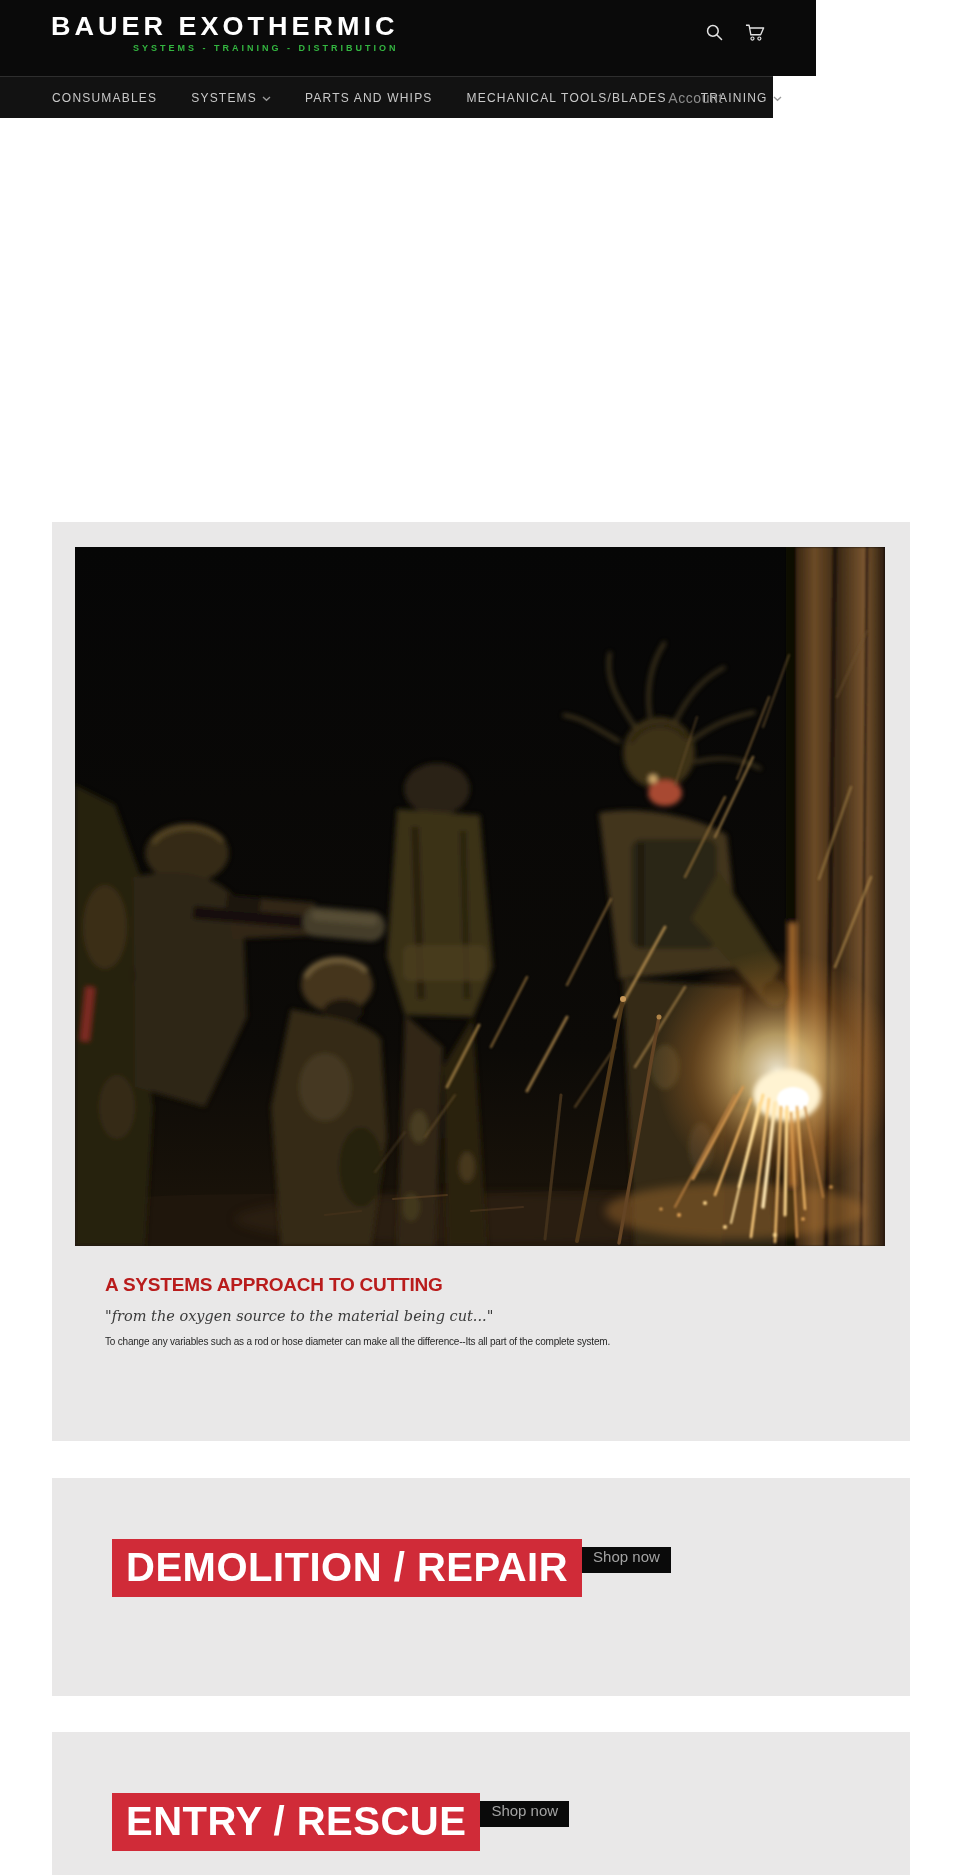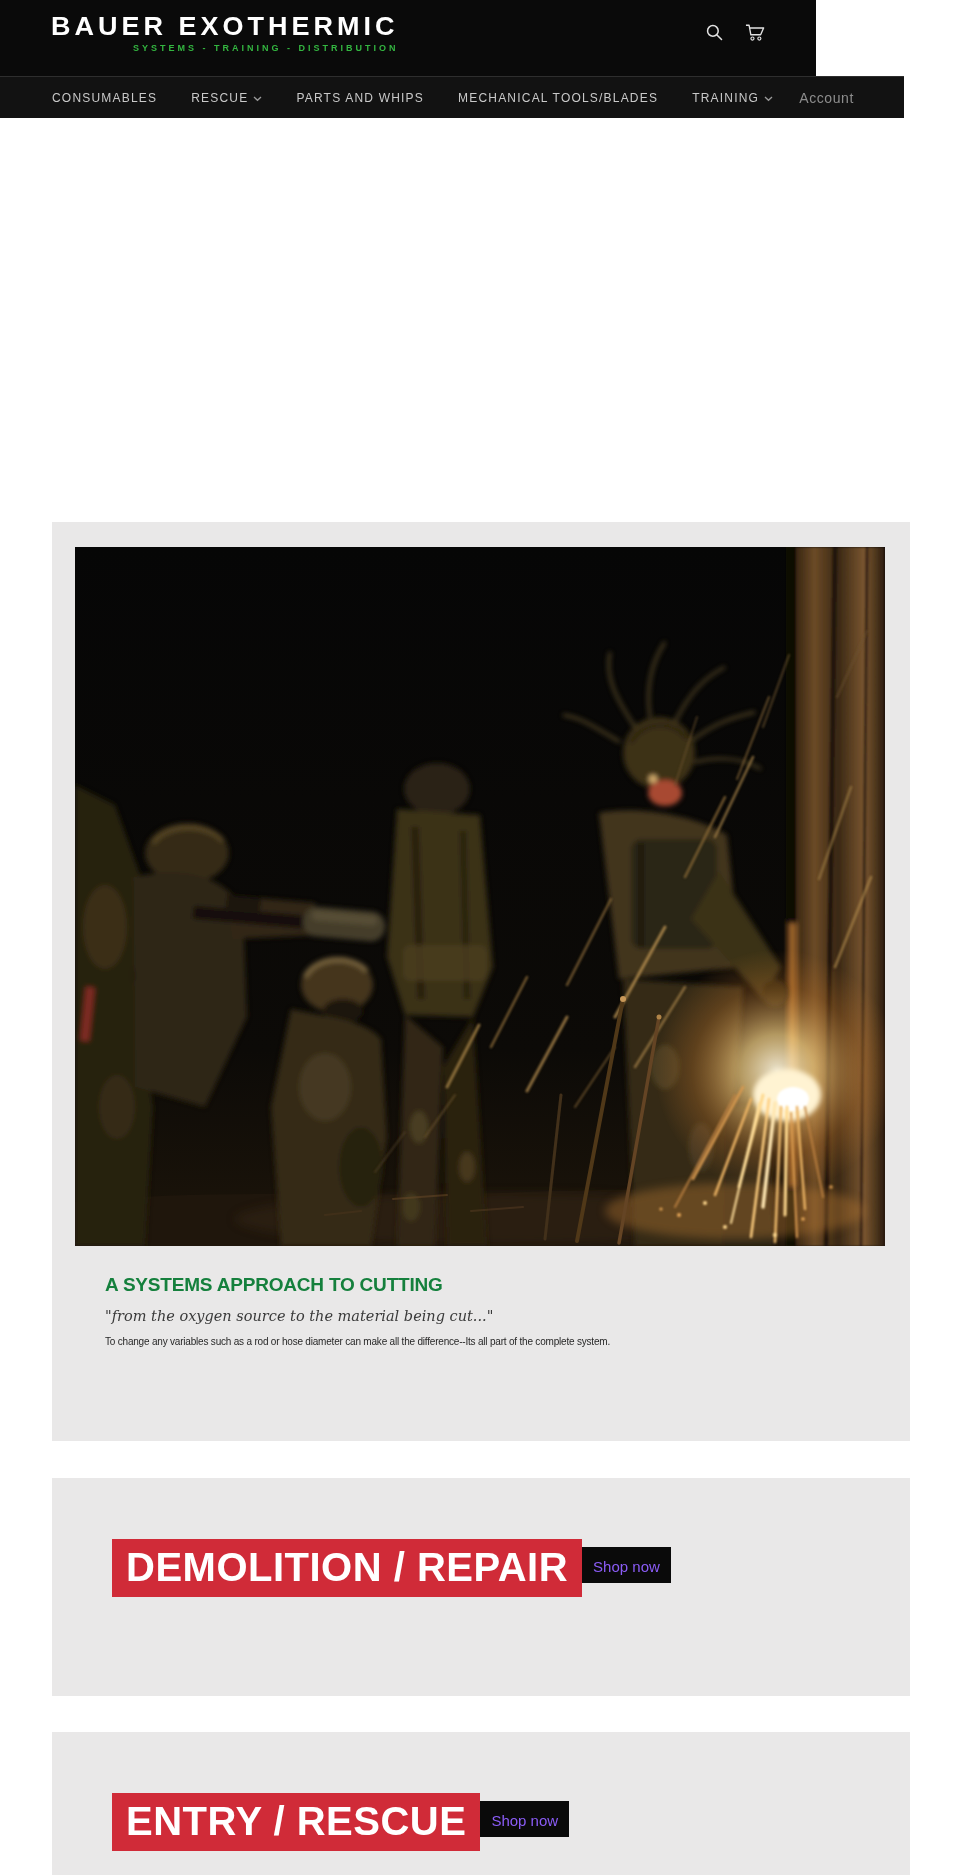--- a/index.html
+++ b/index.html
@@ -18,59 +18,59 @@
     line-height:30px;white-space:nowrap;transform:scaleY(0.98);
   }
   .logo-subtitle{
     color:#33b540;font-weight:bold;font-size:9px;letter-spacing:3px;
     text-align:right;margin-top:2px;white-space:nowrap;
   }
   .header-icons{position:absolute;right:48px;top:21px;display:flex;gap:16px;}
   .icon-btn{background:none;border:none;padding:2px;cursor:pointer;line-height:0;}
   
   .main-nav{
-    position:absolute;top:76px;left:0;width:904px;height:42px;
+    position:absolute;top:76px;left:0;width:773px;height:42px;
     background:#121212;border-top:1px solid #2e2e2e;box-sizing:border-box;
     display:flex;align-items:center;z-index:5;
   }
   .nav-items{display:flex;align-items:center;gap:34px;padding-left:52px;}
   .nav-item{
     color:#c9c9c9;font-size:12px;letter-spacing:1.2px;text-decoration:none;
     display:flex;align-items:center;gap:5px;white-space:nowrap;cursor:pointer;
   }
   .account-link{
     position:absolute;right:50px;color:#8d8d8d;font-size:14px;
     letter-spacing:0.6px;text-decoration:none;cursor:pointer;
   }
   
   .panel{position:absolute;left:52px;width:858px;background:#e9e8e8;}
   .panel-1{top:522px;height:919px;}
   .panel-2{top:1478px;height:218px;}
   .panel-3{top:1732px;height:220px;}
   .hero-image{position:absolute;top:25px;left:23px;width:810px;height:699px;overflow:hidden;background:#070707;}
   .hero-text{position:absolute;top:752px;left:53px;width:756px;}
   .hero-heading{
-    margin:0 0 12px 0;font-size:19px;font-weight:bold;color:#15803d;letter-spacing:-0.2px;
+    margin:0 0 12px 0;font-size:19px;font-weight:bold;color:#b91c1c;letter-spacing:-0.2px;
   }
   .hero-quote{
     margin:0 0 11px 0;font-family:"DejaVu Serif",serif;font-style:italic;
     font-size:14.5px;color:#3a3a3a;
   }
   .hero-para{margin:0 0 11px 0;font-size:10px;letter-spacing:-0.2px;line-height:1.35;color:#282828;}
   .hero-para em{font-family:"DejaVu Serif",serif;font-style:italic;letter-spacing:0;}
   
   .collection-inner{padding:61px 0 0 60px;display:flex;align-items:flex-start;}
   .banner{
     display:inline-block;background:#d02b38;color:#ffffff;font-weight:bold;
     font-size:40px;line-height:42px;padding:7px 14px 9px 14px;letter-spacing:0.5px;
     white-space:nowrap;
   }
   .shop-btn{
-    display:inline-block;margin-top:8px;background:#0a0a0a;color:#8b5cf6;
-    font-size:15px;line-height:18px;padding:11px 11px 7px 11px;border:none;
+    display:inline-block;margin-top:8px;background:#0a0a0a;color:#a3a3a3;
+    font-size:15px;line-height:18px;padding:1px 11px 7px 11px;border:none;
     cursor:pointer;text-decoration:none;
   }
 </style>
 </head>
 <body>
 
 <header class="site-header">
   <a class="logo">
     <div class="logo-title">BAUER EXOTHERMIC</div>
     <div class="logo-subtitle">SYSTEMS - TRAINING - DISTRIBUTION</div>
@@ -95,21 +95,21 @@
     </button>
   </div>
 </header>
 
 <nav class="main-nav">
   <div class="nav-items">
     <a class="nav-item">
       <span>CONSUMABLES</span>
     </a>
     <a class="nav-item">
-      <span>RESCUE</span>
+      <span>SYSTEMS</span>
       <span>
         <svg width="9" height="6" viewBox="0 0 9 6">
             <polyline points="1,1 4.5,4.3 8,1" fill="none" stroke="#9a9a9a" stroke-width="1.3"></polyline>
           </svg>
       </span>
     </a>
     <a class="nav-item">
       <span>PARTS AND WHIPS</span>
     </a>
     <a class="nav-item">

